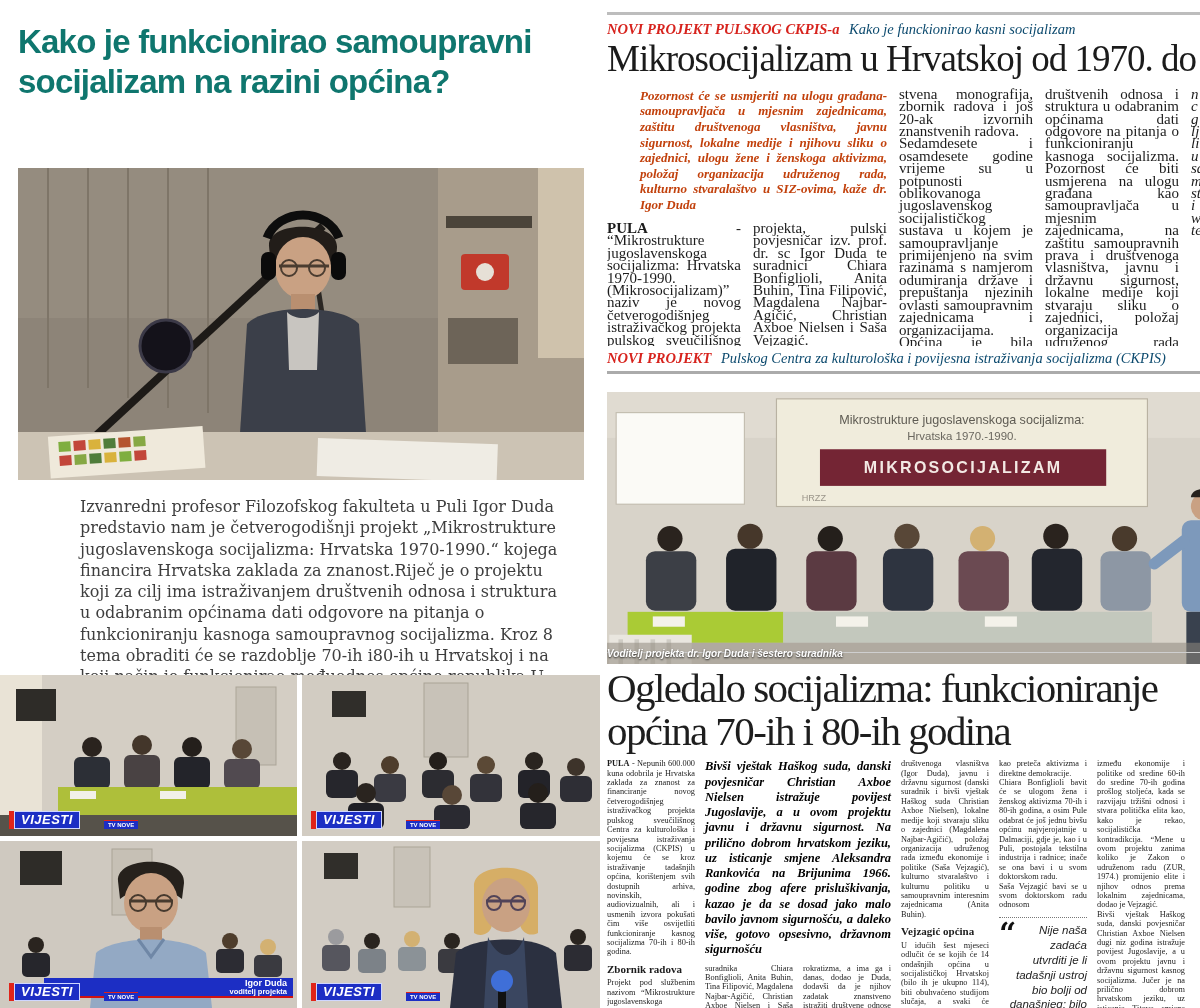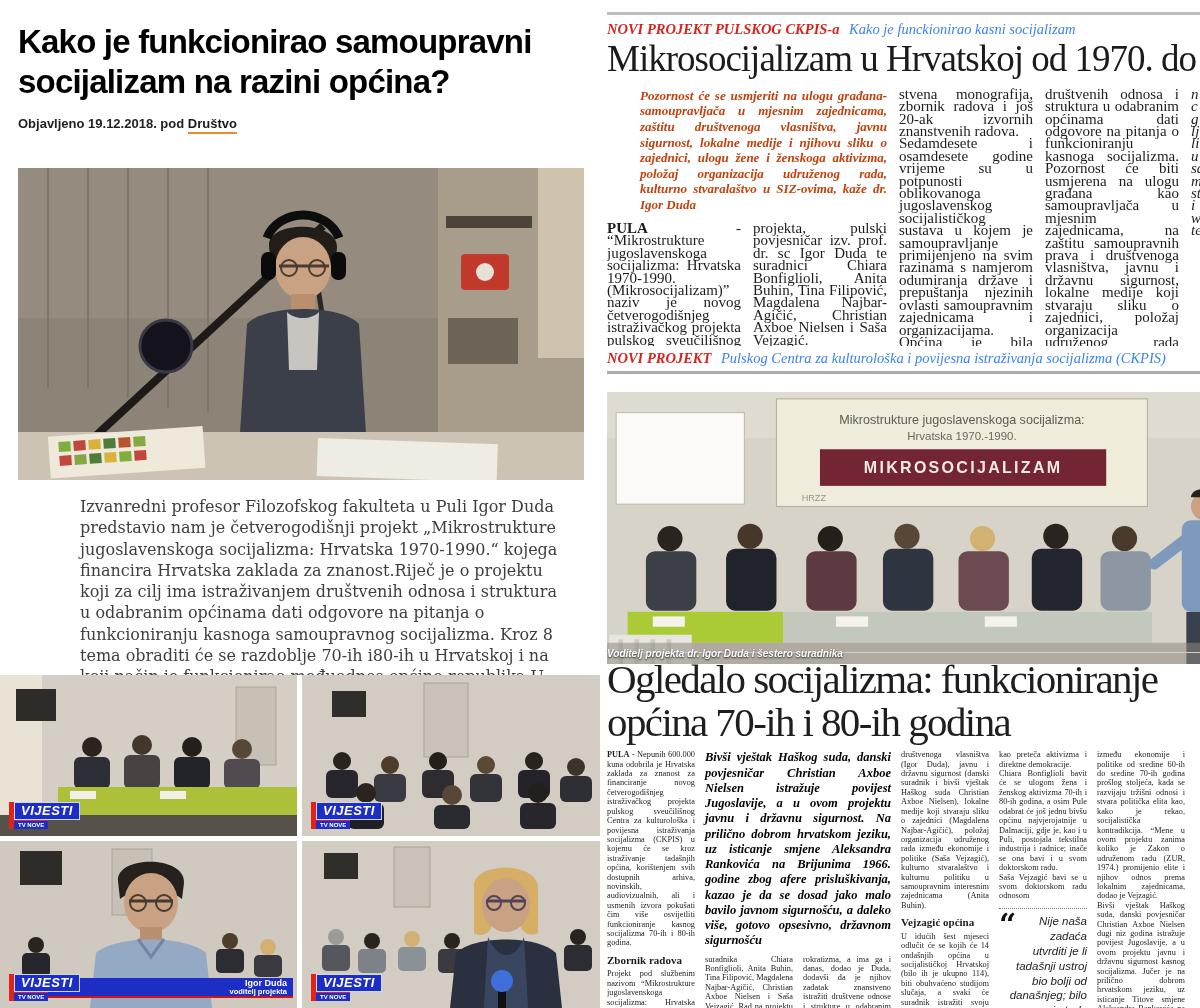--- a/index.html
+++ b/index.html
@@ -2,50 +2,50 @@
 <html lang="hr"><head>
 <meta charset="utf-8">
 <style>
   * { margin:0; padding:0; box-sizing:border-box; }
   body { background:#ffffff; font-family:"Liberation Sans", sans-serif; }
   #canvas { position:relative; width:1200px; height:1008px; background:#ffffff; overflow:hidden; }
 
   
   .la-head { position:absolute; left:18px; top:22px; width:570px; }
   .la-h1 { font-family:"Liberation Sans", sans-serif; font-weight:700; font-size:33px; line-height:1.2;
-           letter-spacing:-0.8px; color:#000000; }
+           letter-spacing:-0.8px; color:#0f766e; }
   .la-src { margin-top:18px; font-size:13px; font-weight:700; color:#222; }
   .la-pub { margin-top:15px; font-size:13px; font-weight:700; color:#222; }
   .la-cat { color:#191919; text-decoration:none; border-bottom:2px solid #ef8b2b; padding-bottom:1px; cursor:pointer; }
   .studio-photo { position:absolute; left:18px; top:168px; width:566px; height:312px; overflow:hidden; }
   .la-body { position:absolute; left:80px; top:496px; width:488px;
              font-family:"DejaVu Serif", serif; font-size:16px; line-height:1.33; color:#3e3e3e; }
   .la-prep { margin-top:16px; }
 
   
   .tvgrid { position:absolute; left:0; top:675px; width:600px; height:333px; display:grid;
             grid-template-columns:297px 298px; grid-template-rows:161px 167px; gap:5px; background:#fff; }
   .tvcell { position:relative; overflow:hidden; background:#b9b2a7; }
   .tvcell svg { display:block; width:100%; height:100%; }
   .vb { position:absolute; left:9px; bottom:7px; display:flex; align-items:stretch; z-index:3; }
   .vb-red { width:5px; background:#e02419; }
-  .vb-col { display:flex; flex-direction:column; align-items:flex-start; }
+  .vb-col { display:flex; align-items:flex-end;gap:24px; }
   .vb-logo { background:#1c2ec4; color:#fff; font-weight:700; font-style:italic; font-size:13px;
              line-height:16px; padding:0 6px; letter-spacing:0.5px; border:1px solid #cfd6ff; }
   .vb-sub { background:#1c2ec4; color:#fff; font-weight:700; font-size:6px; line-height:8px;
             padding:0 4px; border-top:1px solid #e02419; }
   .strap { position:absolute; left:44px; right:4px; bottom:10px; height:20px; background:#1c2ec4;
            border-bottom:2px solid #cf1212; color:#fff; text-align:right; padding:1px 6px 0 0; z-index:2; }
   .strap-name { font-size:9px; font-weight:700; line-height:9px; }
   .strap-role { font-size:7.5px; font-weight:700; line-height:8px; }
 
   
   .kick { font-family:"Liberation Serif", serif; font-style:italic; font-size:14.5px; line-height:1.1; }
   .kick-red { color:#d7231d; font-weight:700; margin-right:6px; }
-  .kick-note { color:#3b82f6;margin-top:46px; }
+  .kick-note { color:#0c4a6e;margin-top:46px; }
   .news-col { font-family:"Liberation Serif", serif; color:#1c1c1c; text-align:justify; }
   .dl { font-weight:700; }
   .pre { white-space:pre-line; }
 
   
   .np-top { position:absolute; left:607px; top:0; width:600px; height:346px; overflow:hidden; }
   .np-top .rule { margin-top:12px; height:3px; background:#bdbdbd; }
   .np-top .kick { margin-top:7px; }
   .np-h1 { font-family:"Liberation Serif", serif; font-weight:400; font-size:37px; line-height:1.05;
            letter-spacing:-1px; color:#1b1b1b; white-space:nowrap; overflow:hidden; margin-top:2px; }
@@ -62,21 +62,21 @@
 
   
   .np-mid { position:absolute; left:607px; top:351px; width:593px; }
   .np-mid .rule { margin-top:4px; height:3px; background:#ababab; }
   .mid-photo { position:relative; margin-top:18px; width:679px; height:272px; overflow:hidden; }
   .mid-cap { position:absolute; left:0; bottom:5px; color:#fff; font-style:italic; font-weight:700;
              font-size:10px; text-shadow:0 1px 2px rgba(0,0,0,0.8); z-index:2; }
 
   
   .np-bot { position:absolute; left:607px; top:652px; width:593px; height:356px; overflow:hidden;
-            border-top:1px solid #cfcfcf; padding-top:5px; }
+            border-top:1px solid #cfcfcf; padding-top:14px; }
   .nb-h1 { font-family:"Liberation Serif", serif; font-weight:400; font-size:41px; line-height:1.04;
            letter-spacing:-1.6px; color:#1e1e1e; }
   .nb-grid { margin-top:7px; display:grid; grid-template-columns:repeat(6,88px); column-gap:10px;
              font-size:8.3px; line-height:9.4px; }
   .nb-sub { font-weight:700; font-size:11px; line-height:1.15; margin:6px 0 3px; text-align:left;
             font-family:"Liberation Serif", serif; }
   .nb-intro { grid-column:2/4; grid-row:1; font-family:"Liberation Serif", serif; font-style:italic;
               font-weight:700; font-size:12.5px; line-height:1.22; text-align:justify; padding-bottom:6px; }
   .nb-b1 { grid-column:1; grid-row:1/3; }
   .nb-b2 { grid-column:2; grid-row:2; }
@@ -90,24 +90,20 @@
   .qtext { font-family:"Liberation Sans", sans-serif; font-style:italic; font-size:11.5px; line-height:1.3;
            color:#222; text-align:right; }
 </style>
 </head>
 <body>
 
 <div id="canvas">
 
   <section class="la-head">
     <h1 class="la-h1">Kako je funkcionirao samoupravni socijalizam na razini općina?</h1>
-    <div class="la-pub">
-      <span>Objavljeno 19.12.2018. pod </span>
-      <a class="la-cat">Društvo</a>
-    </div>
   </section>
 
   <div class="studio-photo">
     <svg viewBox="0 0 566 312" preserveAspectRatio="none">
       <rect width="566" height="312" fill="#8d8478"></rect>
       <rect width="566" height="150" fill="#958c7f"></rect>
       <g stroke="#7e7568" stroke-width="2">
         <line x1="30" y1="0" x2="30" y2="220"></line>
           <line x1="70" y1="0" x2="70" y2="220"></line>
         <line x1="110" y1="0" x2="110" y2="230"></line>

